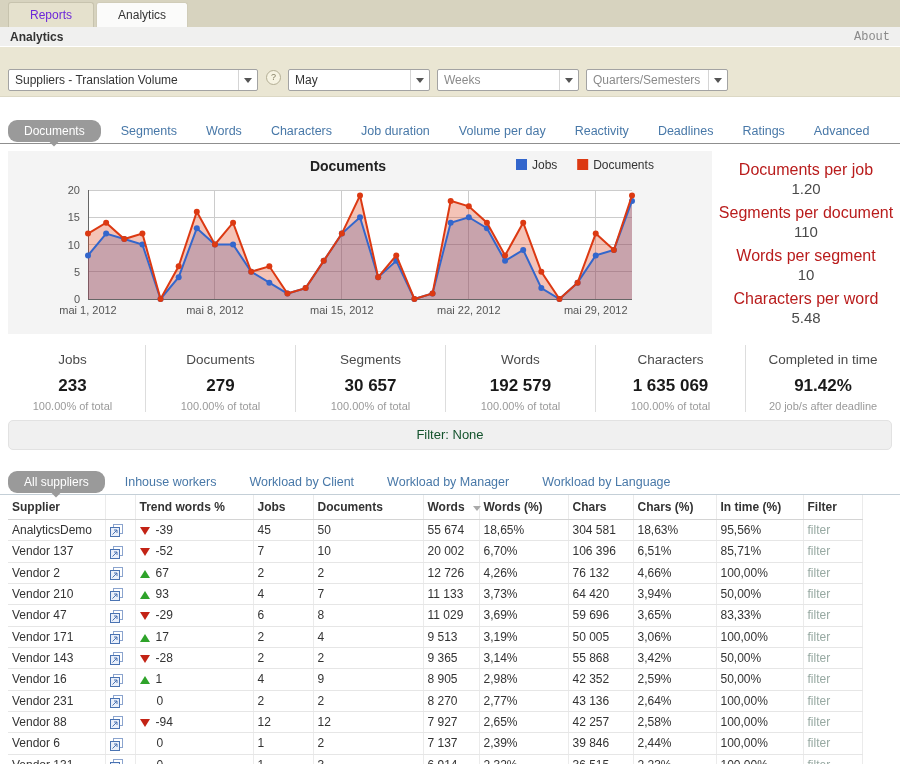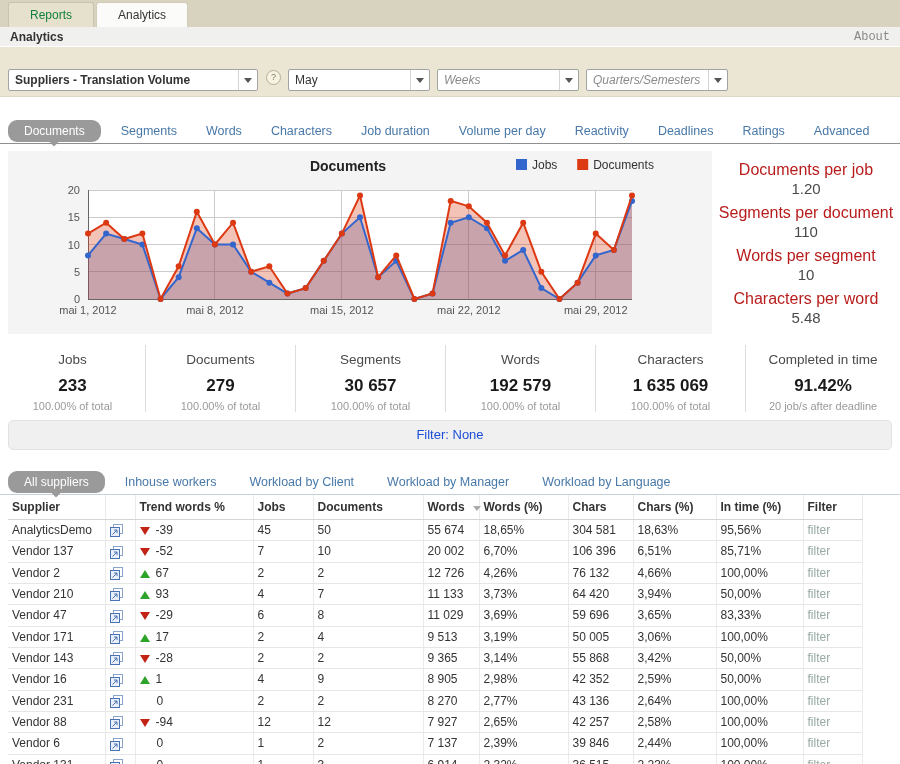--- a/index.html
+++ b/index.html
@@ -1,38 +1,38 @@
 <!DOCTYPE html>
 <html><head>
 <meta charset="utf-8">
 <style>
   * { box-sizing: border-box; margin: 0; padding: 0; }
   html,body { width:900px; height:764px; background:#fff; overflow:hidden;
     font-family:"Liberation Sans","DejaVu Sans",sans-serif; font-size:12px; color:#333; }
 
   
   .win-strip { height:27px; background:#d7d3bf; display:flex; align-items:flex-end; padding-left:8px; }
-  .wtab { padding:5px 21px 5px; font-size:12px; color:#15803d; background:#e5e1cd;
+  .wtab { padding:5px 21px 5px; font-size:12px; color:#6d28d9; background:#e5e1cd;
     border:1px solid #c7c3ae; border-bottom:none; border-radius:3px 3px 0 0; margin-right:2px; cursor:pointer; }
   .wtab.active { background:#fbfbfa; color:#333; border-color:#d0ccb8; }
 
   
   .app-header { height:20px; background:#f0f0ef; border-bottom:1px solid #fff;
     display:flex; align-items:center; justify-content:space-between; padding:0 10px; }
   .app-title { font-weight:bold; font-size:12px; color:#333; }
   .about-link { color:#8a8a8a; font-size:12px; text-decoration:none; cursor:pointer;font-family:Liberation Mono, monospace; }
 
   
   .form-bar { height:50px; background:#eae6d3; border-bottom:1px solid #dcd8c4; position:relative; }
   .form-label { position:absolute; top:23px; font-size:11px; color:#55523f; }
   .select { background:#fff; border:1px solid #a3a3a3; border-radius:2px; height:22px;
     display:flex; align-items:center; cursor:pointer; }
   .sel-text { flex:1; padding:0 6px; font-size:12px; color:#333; white-space:nowrap; overflow:hidden; }
-  .sel-text.bold { font-weight:bold; }
-  .sel-text.muted { font-style:italic; color:#8a8a8a; }
+  .sel-text.bold { font-weight:normal; }
+  .sel-text.muted { color:#8a8a8a; }
   .sel-arrow { width:19px; height:100%; border-left:1px solid #d5d5d5; display:flex; align-items:center; justify-content:center; }
   .caret { width:0; height:0; border-left:4px solid transparent; border-right:4px solid transparent; border-top:5px solid #555; }
   .help-badge { position:absolute; left:266px; top:23px; width:15px; height:15px; border-radius:50%;
     background:#f6f3e2; border:1px solid #b3ae94; color:#837e62; font-size:9px; text-align:center;
     line-height:13px; cursor:pointer; }
   #report-select { position:absolute; left:8px; top:22px; width:250px; }
   #period-selects { position:absolute; left:288px; top:22px; display:flex; gap:7px; }
   #period-selects .select { width:142px; }
 
   
@@ -59,21 +59,21 @@
   
   .summary-row { display:flex; margin-top:11px; height:67px; }
   .scol { text-align:center; padding-top:7px; }
   .scol + .scol { border-left:1px solid #ddd; }
   .scol-label { font-size:13.5px; color:#4a4a4a; }
   .scol-value { font-size:17px; font-weight:bold; color:#1a1a1a; margin-top:9px; }
   .scol-sub { font-size:11px; color:#9a9a9a; margin-top:4px; }
 
   
   .filter-bar { margin:8px 8px 0; height:30px; background:#f0f0f0; border:1px solid #e2e2e2;
-    border-radius:5px; text-align:center; line-height:28px; font-size:13px; color:#1d4ed8; cursor:pointer; }
+    border-radius:5px; text-align:center; line-height:28px; font-size:13px; color:#14532d; cursor:pointer; }
 
   
   table { border-collapse:collapse; margin-left:8px; margin-top:0; table-layout:fixed; width:854px; }
   th { text-align:left; font-size:12px; font-weight:bold; color:#333; padding:5px 4px;
     border-bottom:1px solid #d4d4d4; cursor:pointer; white-space:nowrap; }
   td { font-size:12px; color:#333; padding:3px 4px; border-bottom:1px solid #e6e6e6; white-space:nowrap; overflow:hidden; }
   th + th, td + td { border-left:1px solid #ebebeb; }
   th:last-child, td:last-child { border-right:1px solid #ebebeb; }
   col.c1{width:97px} col.c2{width:30px} col.c3{width:118px} col.c4{width:60px} col.c5{width:110px}
   col.c6{width:56px} col.c7{width:89px} col.c8{width:65px} col.c9{width:83px} col.c10{width:87px} col.c11{width:59px}

